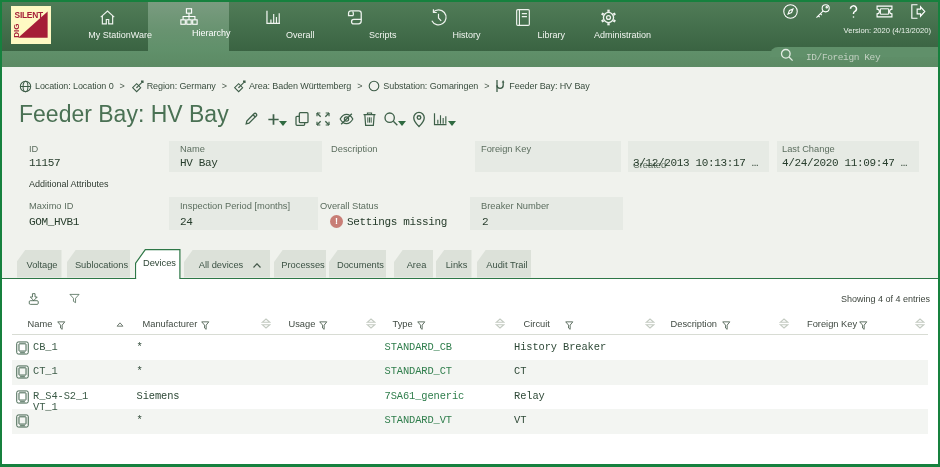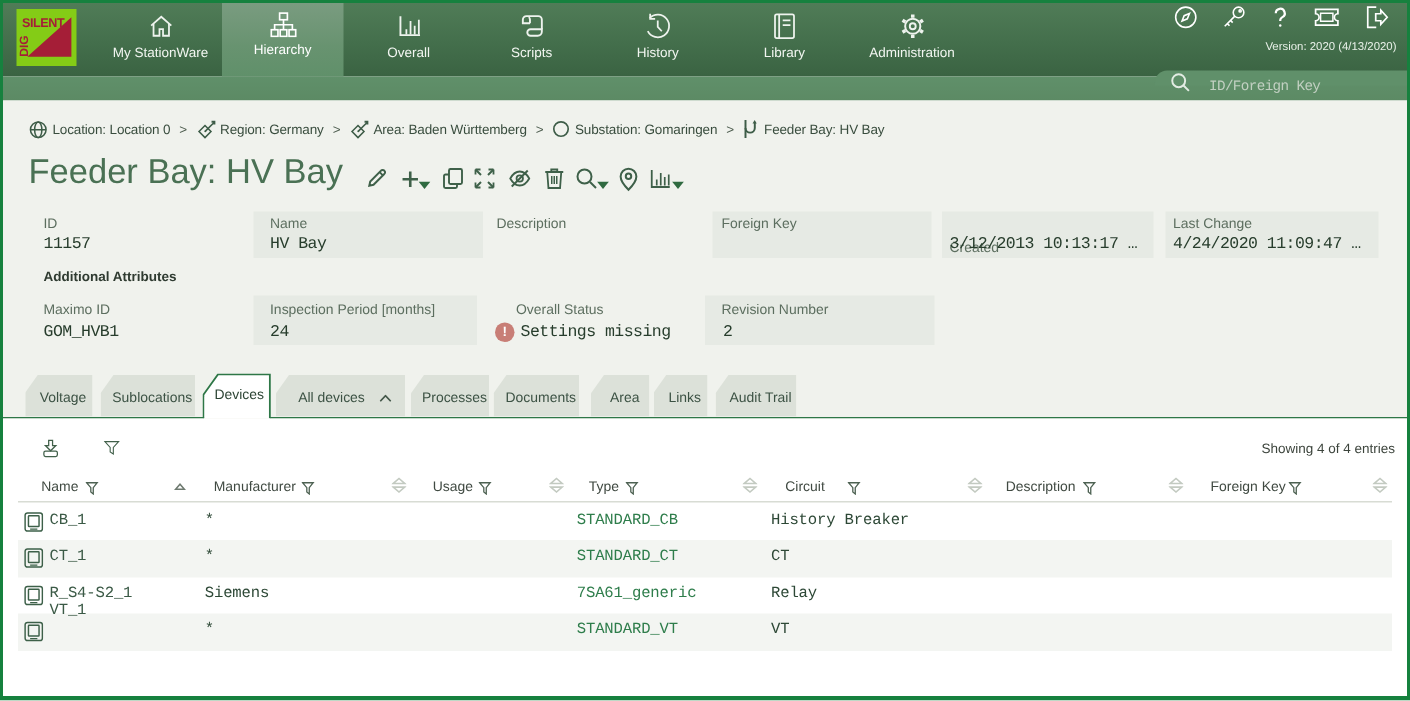--- a/index.html
+++ b/index.html
@@ -4,40 +4,40 @@
 <style>
 *{margin:0;padding:0;box-sizing:border-box}
 html,body{width:940px;height:467px;overflow:hidden}
 body{position:relative;font-family:"Liberation Sans",sans-serif;background:#fff}
 .abs{position:absolute}
 .mono{font-family:"Liberation Mono",monospace}
 svg{display:block}
 
 #nav{left:0;top:0;width:940px;height:51px;background:linear-gradient(180deg,#517d58 0%,#446f4c 55%,#3a6342 100%)}
 #seltab{left:148px;top:0;width:81px;height:51px;background:linear-gradient(180deg,#7b9c81 0%,#689370 60%,#60906a 100%)}
-.navitem{top:0;height:51px;text-align:center;color:#f2f6f1;font-size:9px}
+.navitem{top:0;height:51px;text-align:right;color:#f2f6f1;font-size:9px}
 .navitem svg{margin:8px auto 0 auto}
 .navitem .lbl{margin-top:3px}
 #version{right:9px;top:26px;color:#e9f1e9;font-size:7.6px}
 
 #searchrow{left:0;top:51px;width:940px;height:16px;background:linear-gradient(180deg,#60906a,#5c8a64)}
 #searchph{left:806px;top:51.5px;font-size:9.5px;letter-spacing:-0.4px;color:#c2d0c2}
 
 #content{left:0;top:67px;width:940px;height:400px;background:#f0f2ed}
 #crumbs{left:19px;top:79px;height:14px;color:#394d3e;font-size:9px;letter-spacing:-0.1px;display:flex;align-items:center;white-space:nowrap}
 #crumbs .sep{color:#4c5c4e;margin:0 6px;font-size:9px}
 #crumbs svg{margin-right:3px}
 #title{left:19px;top:100.5px;font-size:23px;color:#4a7154;letter-spacing:0px}
 .ticon{top:111px;color:#3e6049}
 .tcaret{top:120.5px;color:#2f6a40}
 
 .fbox{background:#e6eae4}
 .flabel{font-size:9.3px;color:#5c6e5f;white-space:nowrap}
 .fval{font-family:"Liberation Mono",monospace;font-size:11px;letter-spacing:-0.35px;color:#273d2c;white-space:nowrap}
-#addattr{left:29px;top:179px;font-size:9px;font-weight:bold;color:#2f3b31}
+#addattr{left:29px;top:179px;font-size:9px;font-weight:normal;color:#2f3b31}
 
 #stcirc{left:330px;top:215px;width:13px;height:13px;border-radius:50%;background:#c87e76;color:#fff;font-size:9px;font-weight:bold;text-align:center;line-height:13px}
 
 .gline{top:277.6px;height:1.5px;background:#2e7747}
 .tab{top:249.5px;height:28px;background:#dce1d9;clip-path:polygon(0 100%,0 45%,9px 0,100% 0,100% 100%);font-size:9.3px;color:#3c5244;text-align:center;display:flex;align-items:center;justify-content:center;white-space:nowrap;padding-top:3px;padding-left:6px}
 #tabactive{top:250px;width:46px;height:29px;font-size:9.3px;color:#2c4434;display:flex;align-items:center;justify-content:center;padding-bottom:3px;padding-left:3px}
 
 #panel{left:0;top:279px;width:940px;height:186px;background:#fff}
 #showing{right:10px;top:293.5px;font-size:9px;color:#3c443c}
 .hcell{top:318.5px;font-size:9.3px;color:#404a42;white-space:nowrap}
@@ -51,21 +51,21 @@
 .ctype{color:#2e7d4b}
 .ricon{color:#3d6049}
 
 #border{left:0;top:0;width:940px;height:467px;border:2px solid #16813e;border-bottom-width:3px;pointer-events:none;z-index:50}
 </style>
 </head>
 <body>
 <div id="nav" class="abs"></div>
 <div id="seltab" class="abs"></div>
 
-<div class="abs" style="left:11px;top:6px;width:40px;height:38px;background:#84cc16">
+<div class="abs" style="left:11px;top:6px;width:40px;height:38px;background:#fef9c3">
 <svg width="40" height="38" viewBox="0 0 40 38">
   <polygon points="7.2,31.8 36.6,5.5 36.6,31.8" fill="#a51e37"></polygon>
   <text x="3.6" y="12.2" font-family="Liberation Sans" font-size="8.4" font-weight="bold" fill="#a51e37" textLength="28.5">SILENT</text>
   <text x="8" y="31.8" font-family="Liberation Sans" font-size="8" font-weight="bold" fill="#a51e37" transform="rotate(-90 8 31.8)">DIG</text>
 </svg>
 </div>
 
 <div class="abs navitem" style="left:62px;width:90px">
 <svg width="19" height="19" viewBox="0 0 24 24" fill="none" stroke="#eef3ee" stroke-width="1.5">
       <path d="M3.5 11.5 12 4l8.5 7.5"></path>
@@ -263,24 +263,24 @@
 <div class="abs flabel" style="left:782px;top:144px">Last Change</div>
 <div class="abs fval" style="left:782px;top:157px">4/24/2020 11:09:47 …</div>
 <div id="addattr" class="abs">Additional Attributes</div>
 
 <div class="abs fbox" style="left:169px;top:197px;width:149px;height:33px"></div>
 <div class="abs fbox" style="left:470px;top:197px;width:153px;height:33px"></div>
 <div class="abs flabel" style="left:29px;top:201px">Maximo ID</div>
 <div class="abs fval" style="left:29px;top:216px">GOM_HVB1</div>
 <div class="abs flabel" style="left:180px;top:201px">Inspection Period [months]</div>
 <div class="abs fval" style="left:180px;top:216px">24</div>
-<div class="abs flabel" style="left:344px;top:201px">Overall Status</div>
+<div class="abs flabel" style="left:320px;top:201px">Overall Status</div>
 <div id="stcirc" class="abs">!</div>
 <div class="abs fval" style="left:347px;top:216px">Settings missing</div>
-<div class="abs flabel" style="left:481px;top:201px">Revision Number</div>
+<div class="abs flabel" style="left:481px;top:201px">Breaker Number</div>
 <div class="abs fval" style="left:482px;top:216px">2</div>
 
 <div class="abs tab" style="left:16.5px;width:45px">Voltage</div>
 <div class="abs tab" style="left:67px;width:63px">Sublocations</div>
 <svg class="abs" style="left:135px;top:249.3px" width="46" height="30" viewBox="0 0 46 30">
     <path d="M0.6 30 V14.2 L10.3 0.6 H44.9 V30" fill="#ffffff" stroke="#2e7747" stroke-width="1.2"></path>
   </svg>
 <div class="abs" style="left:135px;top:250px;width:46px;height:28px;background:#fff;clip-path:polygon(1.5px 100%,1.5px 15px,11px 1.5px,44px 1.5px,44px 100%)"></div>
 <div id="tabactive" class="abs" style="left:135px">Devices</div>
 <div class="abs tab" style="left:184px;width:86px">All devices<svg style="margin-left:10px" width="8" height="5" viewBox="0 0 8 5" fill="none" stroke="#44584a" stroke-width="1.2">

